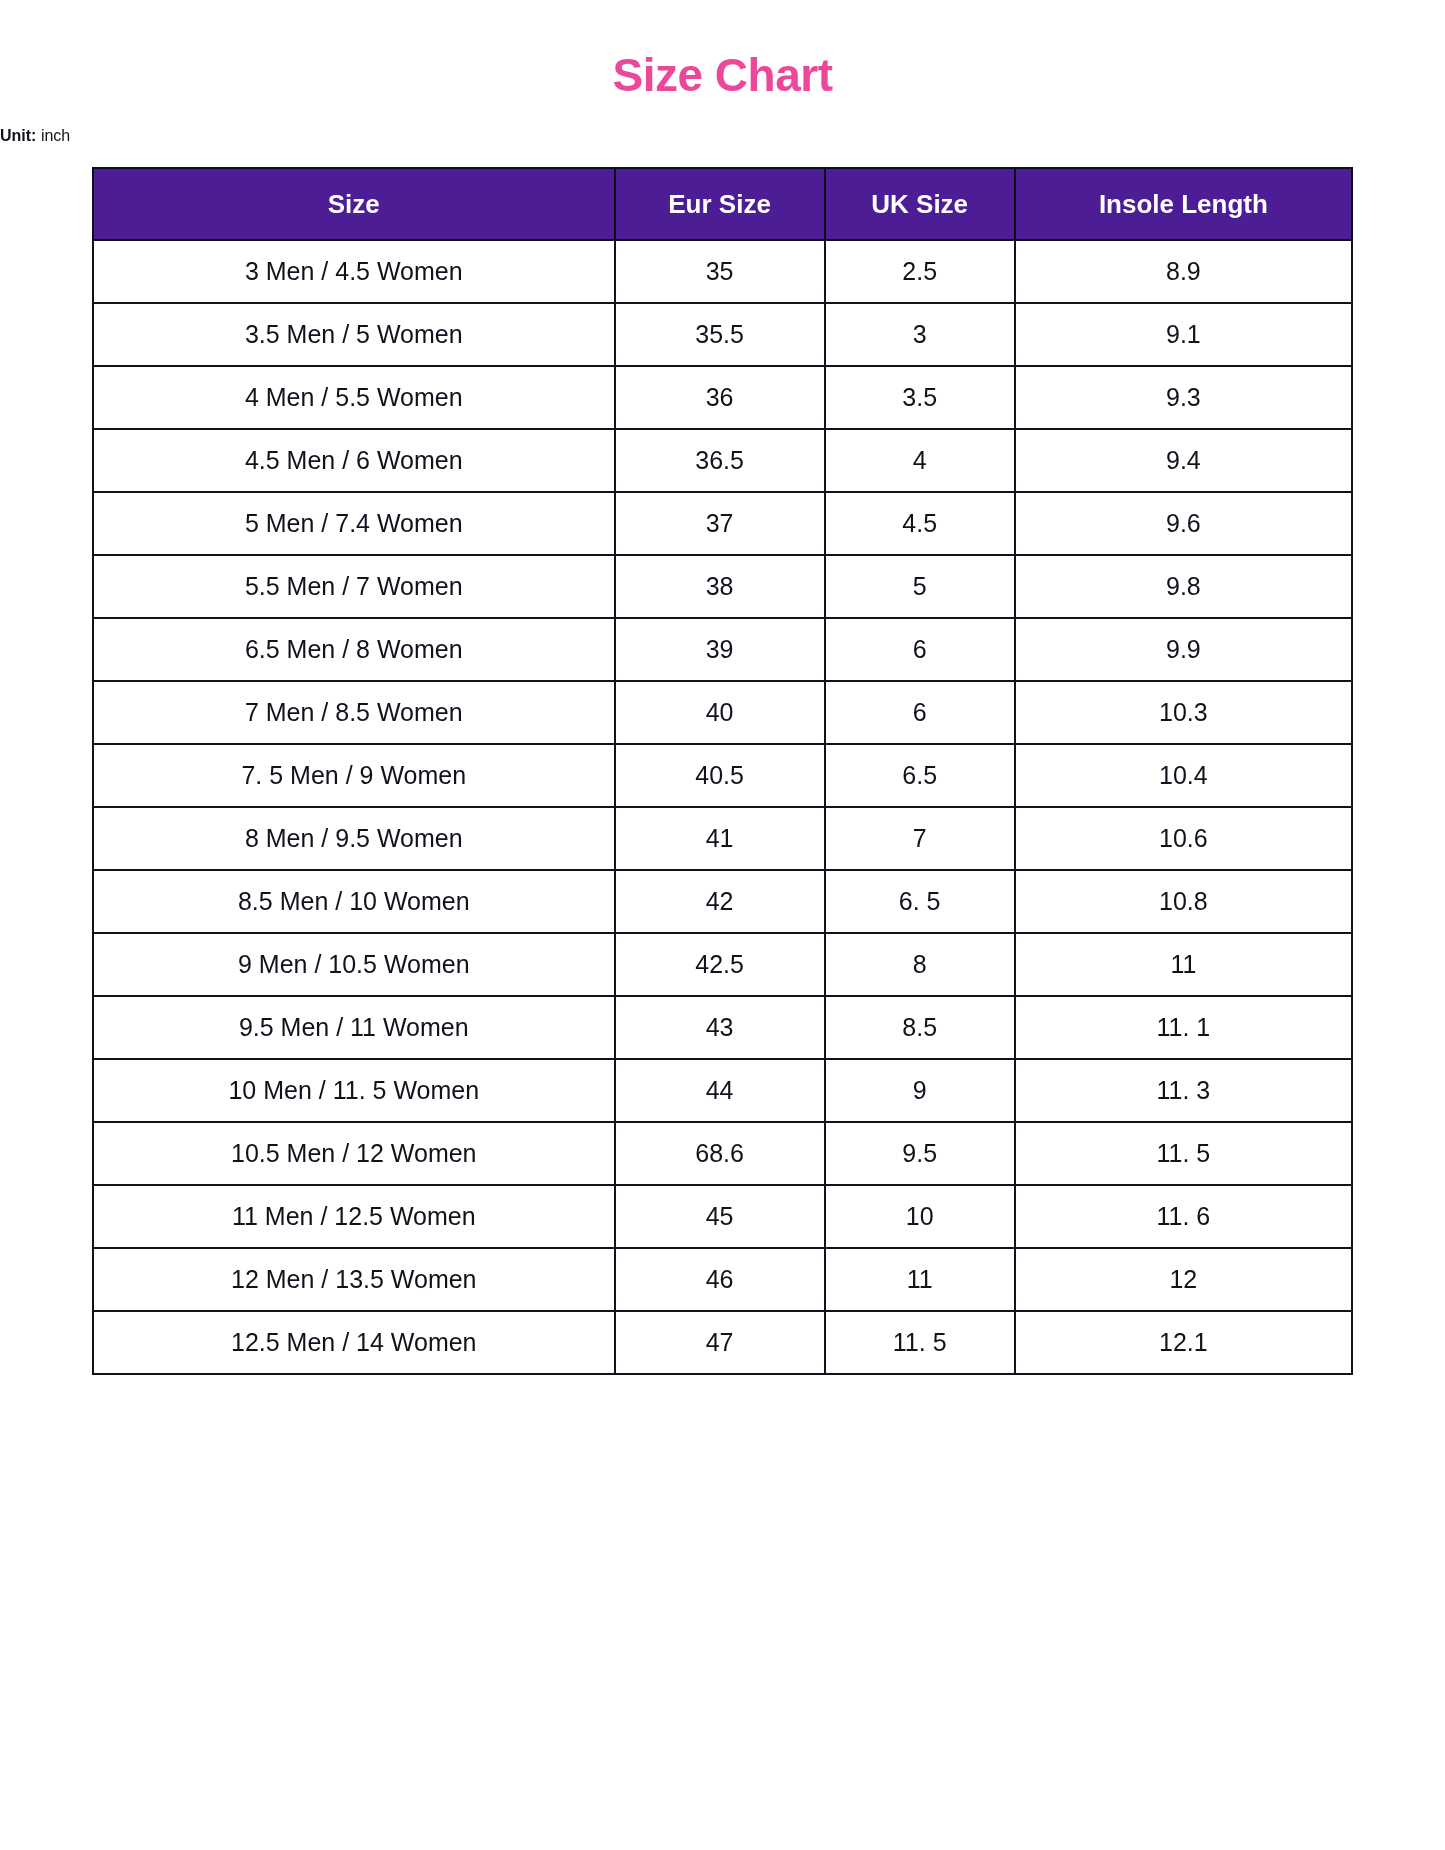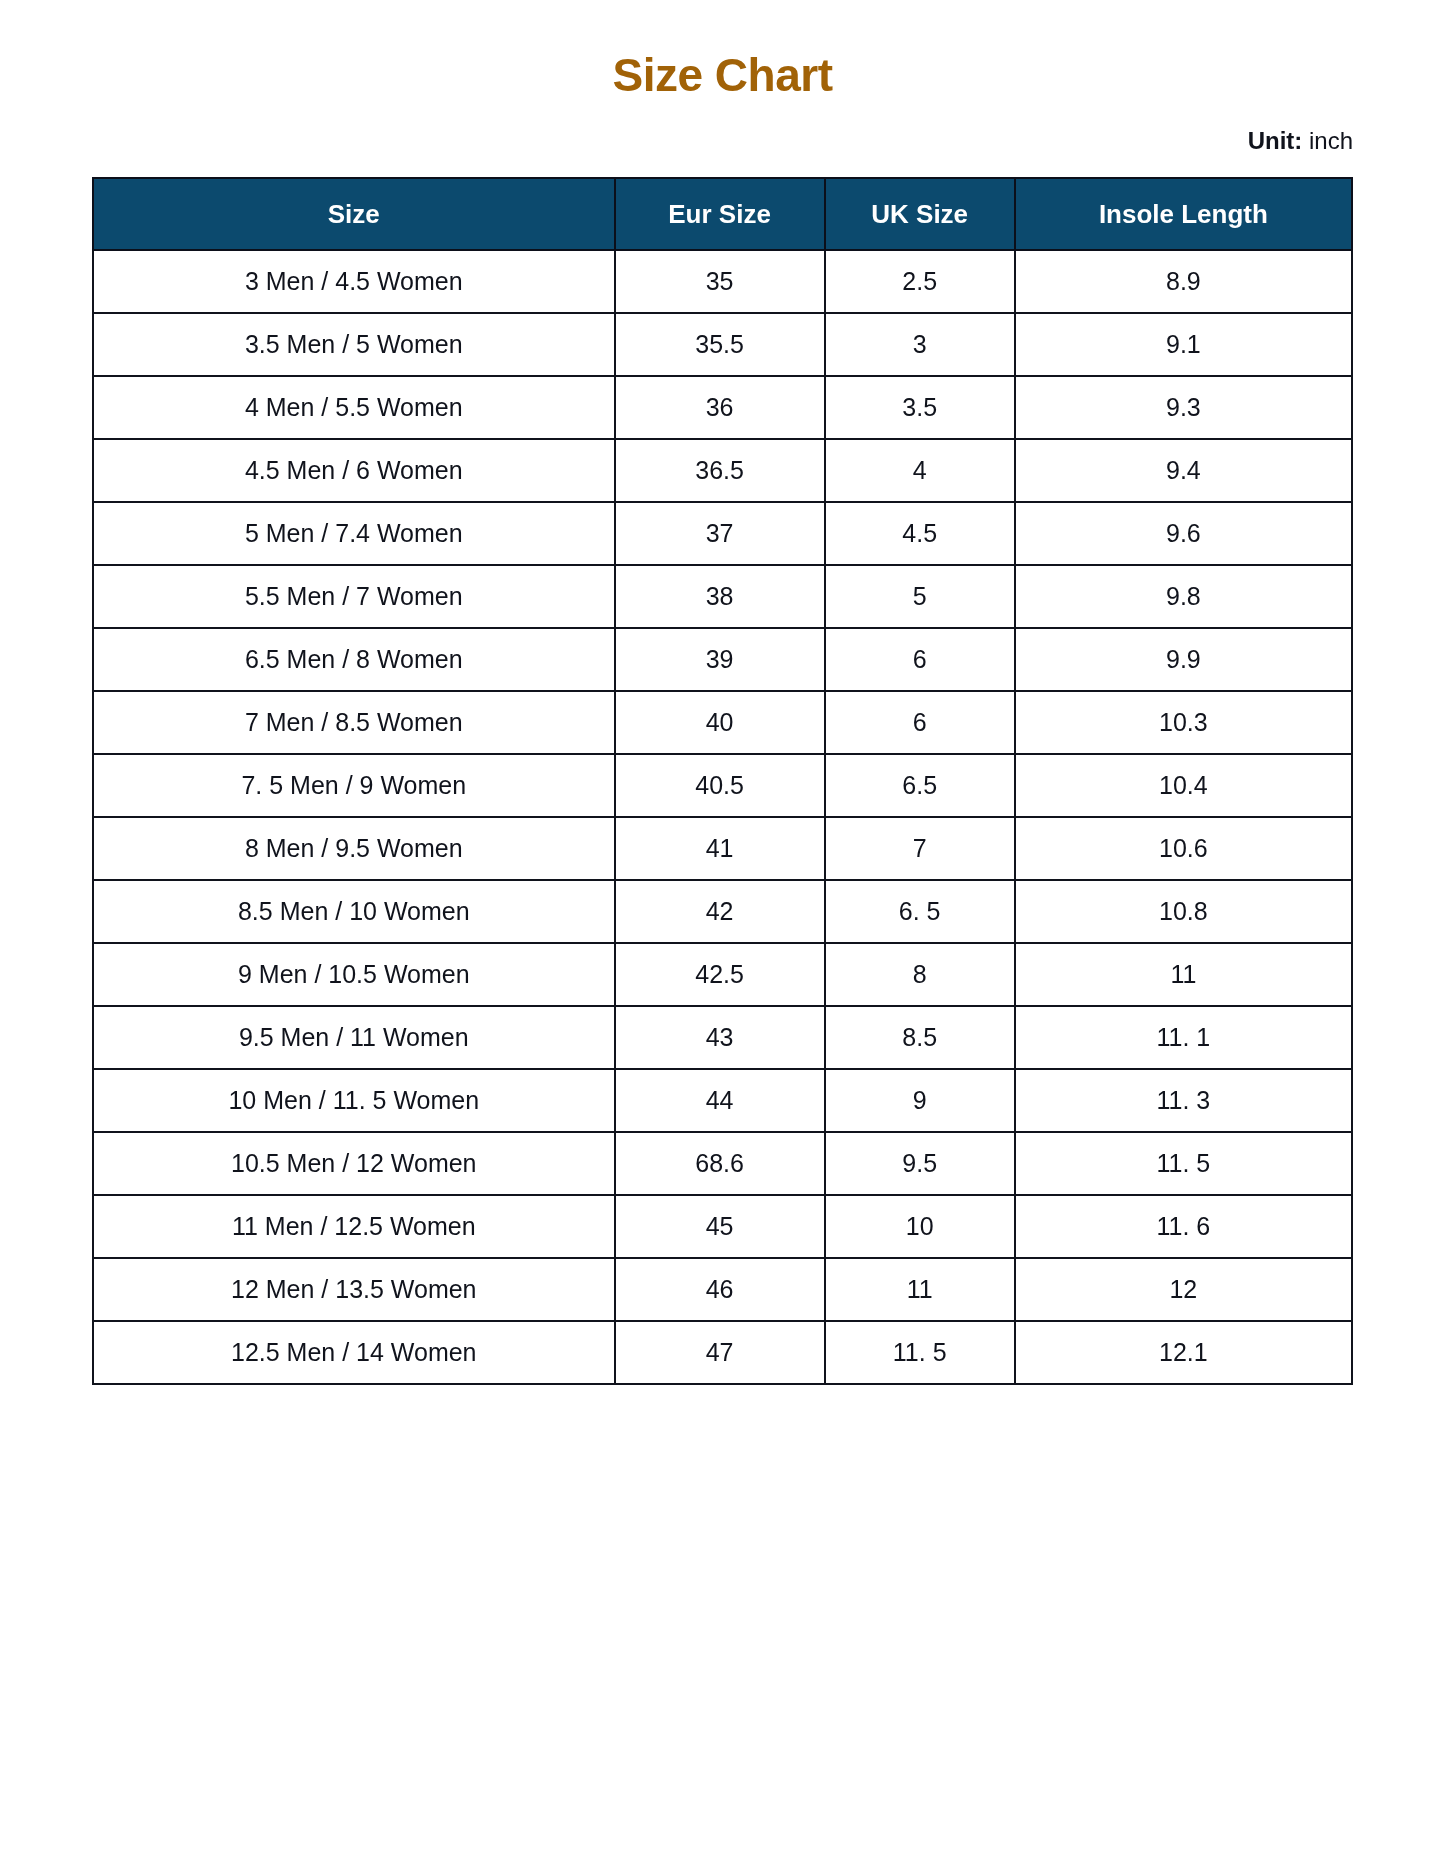--- a/index.html
+++ b/index.html
@@ -20,29 +20,28 @@
     height: 1850px;
     box-sizing: border-box;
     padding: 0;
     position: relative;
   }
   .title {
     text-align: center;
     font-size: 46px;
     font-weight: bold;
     letter-spacing: -0.5px;
-    color: #a16207;
+    color: #ec4899;
     margin: 0;
     padding-top: 48px;
   }
   .unit-line {
-    text-align: right;
-    font-size: 24px;
+    text-align: left;
+    font-size: 16px;
     color: #10131c;
-    padding-right: 92px;
     padding-top: 25px;
   }
   .unit-line .unit-label {
     font-weight: bold;
   }
   .unit-line .unit-value {
     font-weight: normal;
   }
   .table-wrap {
     margin: 22px 92px 0 92px;
@@ -57,21 +56,21 @@
     border: 2px solid #10131c;
     text-align: center;
     font-size: 25px;
     color: #10131c;
     height: 63px;
     padding: 0 4px;
     box-sizing: border-box;
     font-weight: normal;
   }
   table.size-table thead th {
-    background: #0c4a6e;
+    background: #4c1d95;
     color: #ffffff;
     font-weight: bold;
     font-size: 26px;
     height: 72px;
     border-color: #0c0f1a;
   }
   
   col.c0 { width: 447px; }
   col.c1 { width: 180px; }
   col.c2 { width: 163px; }

